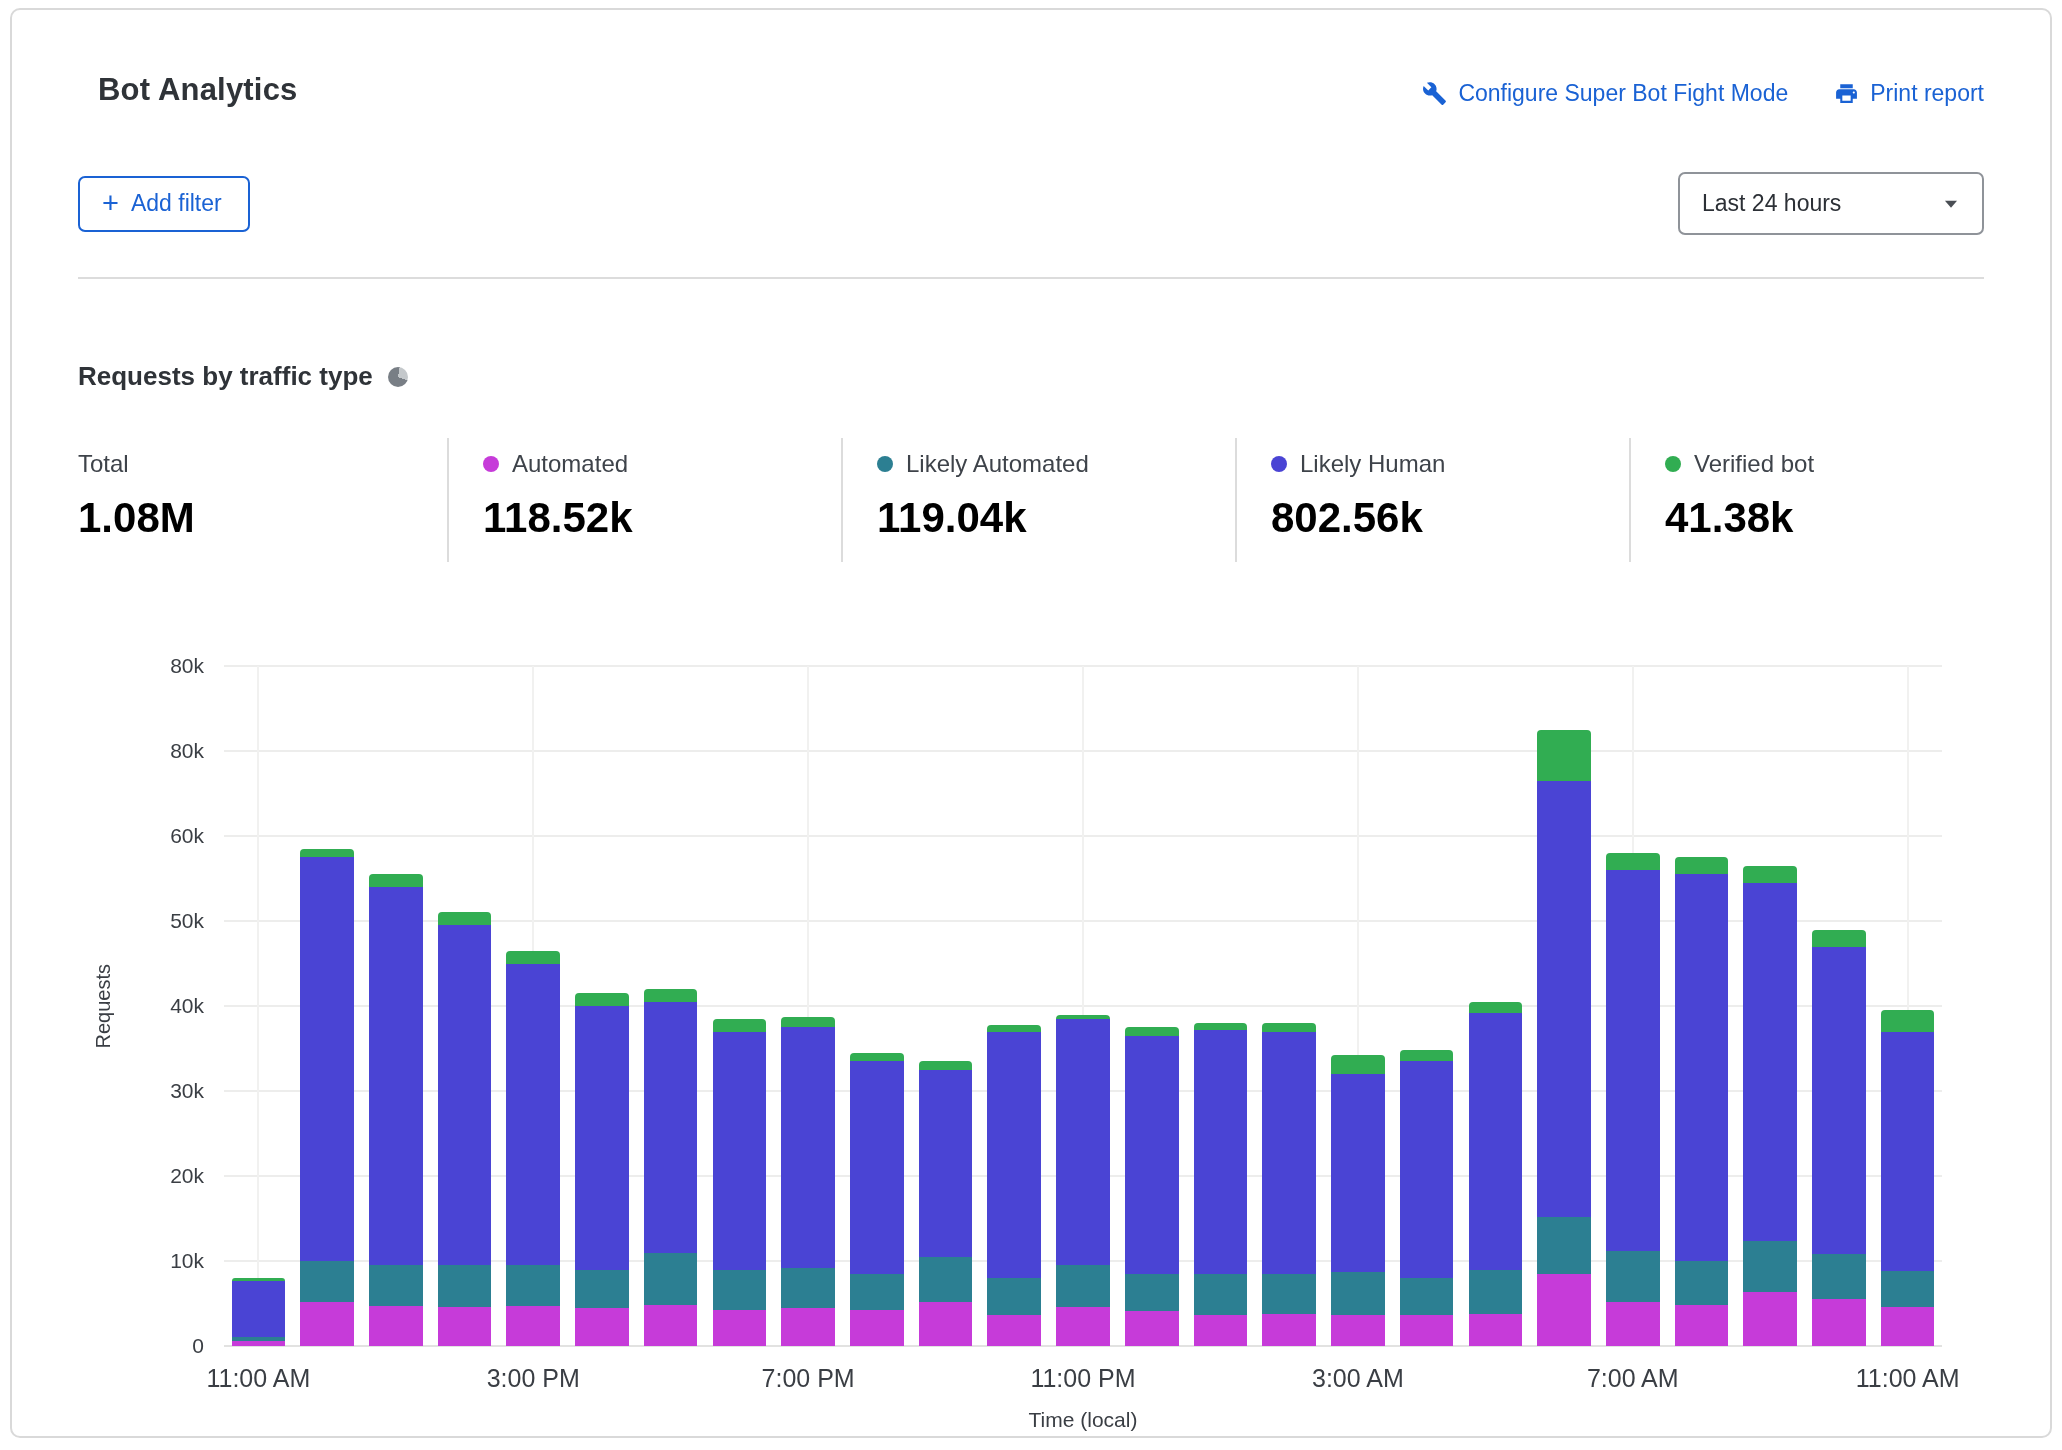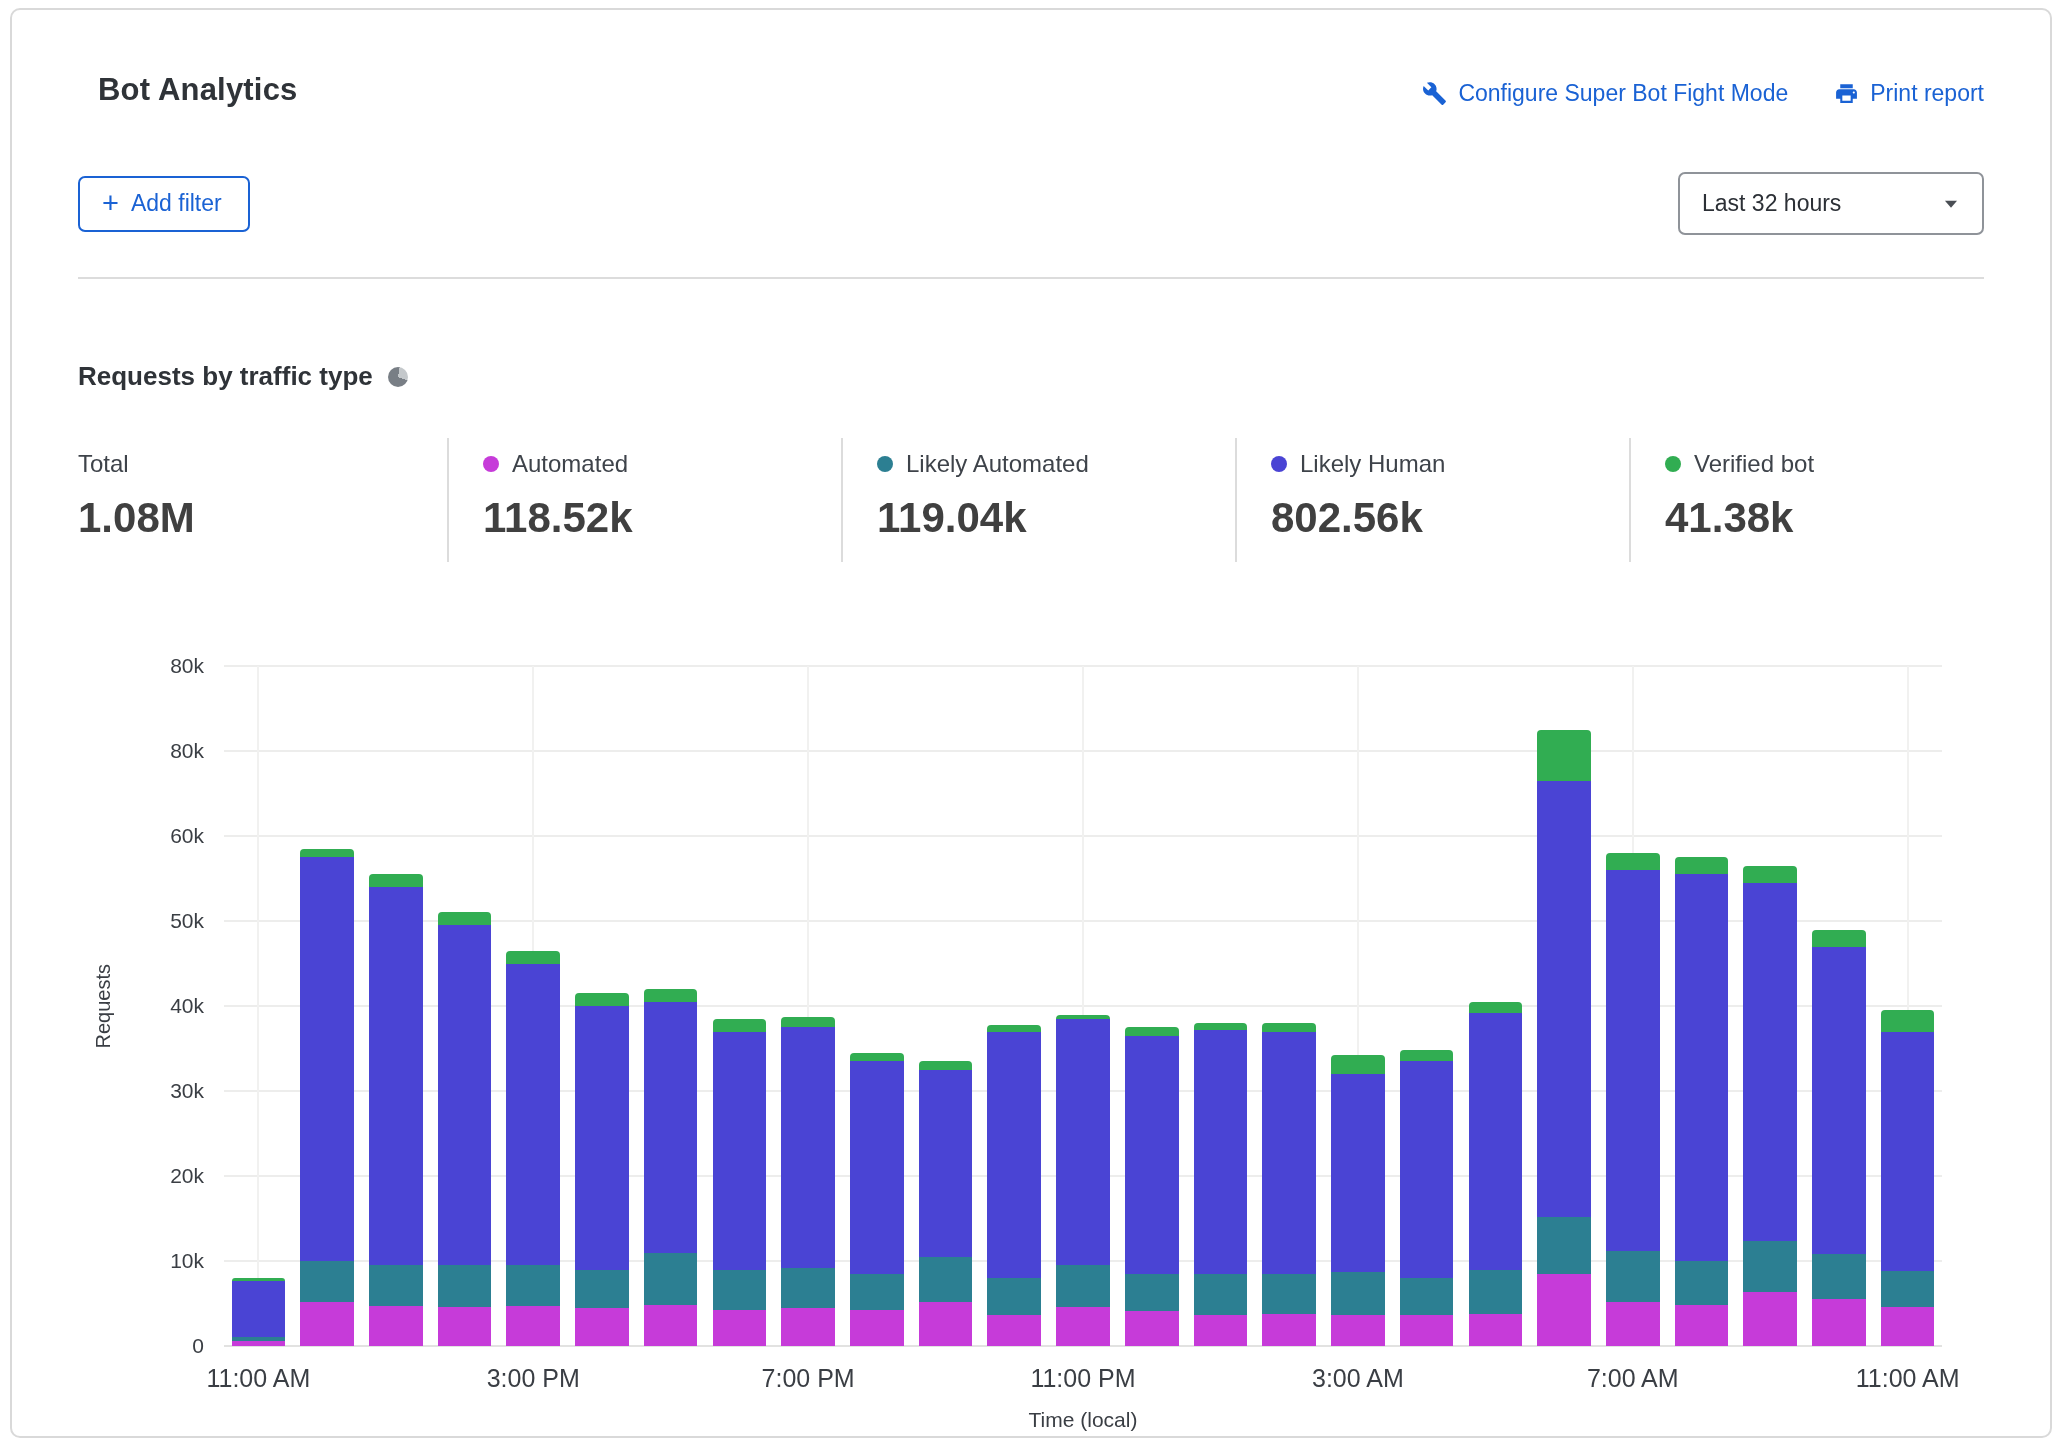--- a/index.html
+++ b/index.html
@@ -47,21 +47,21 @@
   }
 
   
   .stats-row { display:flex; margin-top:46px; }
   .stat { padding:12px 26px 20px 0; }
   .stat + .stat { border-left:2px solid #dcdcdc; padding-left:34px; }
   .stat-0 { width:369px; }
   .stat-1, .stat-2, .stat-3 { width:394px; }
   .stat-label { display:flex; align-items:center; gap:13px; font-size:24px; color:#3e434a; }
   .dot { width:16px; height:16px; border-radius:50%; flex:0 0 auto; }
-  .stat-value { font-size:42px; font-weight:bold; color:#404040; margin-top:16px; }
+  .stat-value { font-size:42px; font-weight:bold; color:#000000; margin-top:16px; }
 
   
   .chart { display:flex; margin-top:104px; }
   .y-axis-title { width:50px; height:680px; display:flex; align-items:center; justify-content:center; }
   .y-axis-title span {
     writing-mode:vertical-rl; transform:rotate(180deg);
     font-size:20px; color:#3a3e44;
   }
   .y-ticks { width:96px; height:680px; position:relative; }
   .ytick { position:absolute; right:20px; transform:translateY(-50%); font-size:21px; color:#3a3e44; }
@@ -105,21 +105,21 @@
         </div>
       </div>
     </div>
 
     <div class="controls-row">
       <button class="add-filter-btn">
         <span class="plus-glyph">+</span>
         <span>Add filter</span>
       </button>
       <div class="dropdown">
-        <span>Last 32 hours</span>
+        <span>Last 24 hours</span>
         <svg width="22" height="22" viewBox="0 0 20 20">
             <path d="M4.5 7l5.5 6.5L15.5 7z" fill="#4a4e54"></path>
           </svg>
       </div>
     </div>
 
     <div class="divider"></div>
   </div>
 
   <div class="section">

